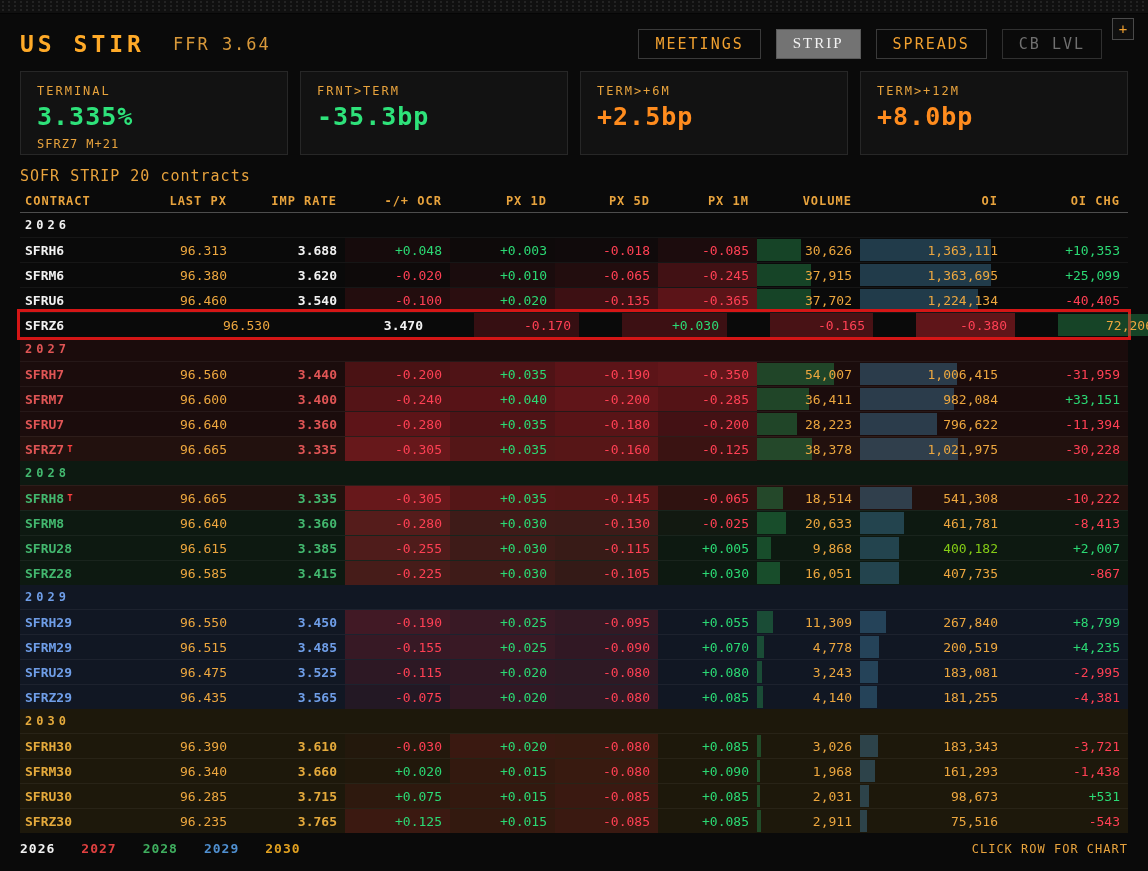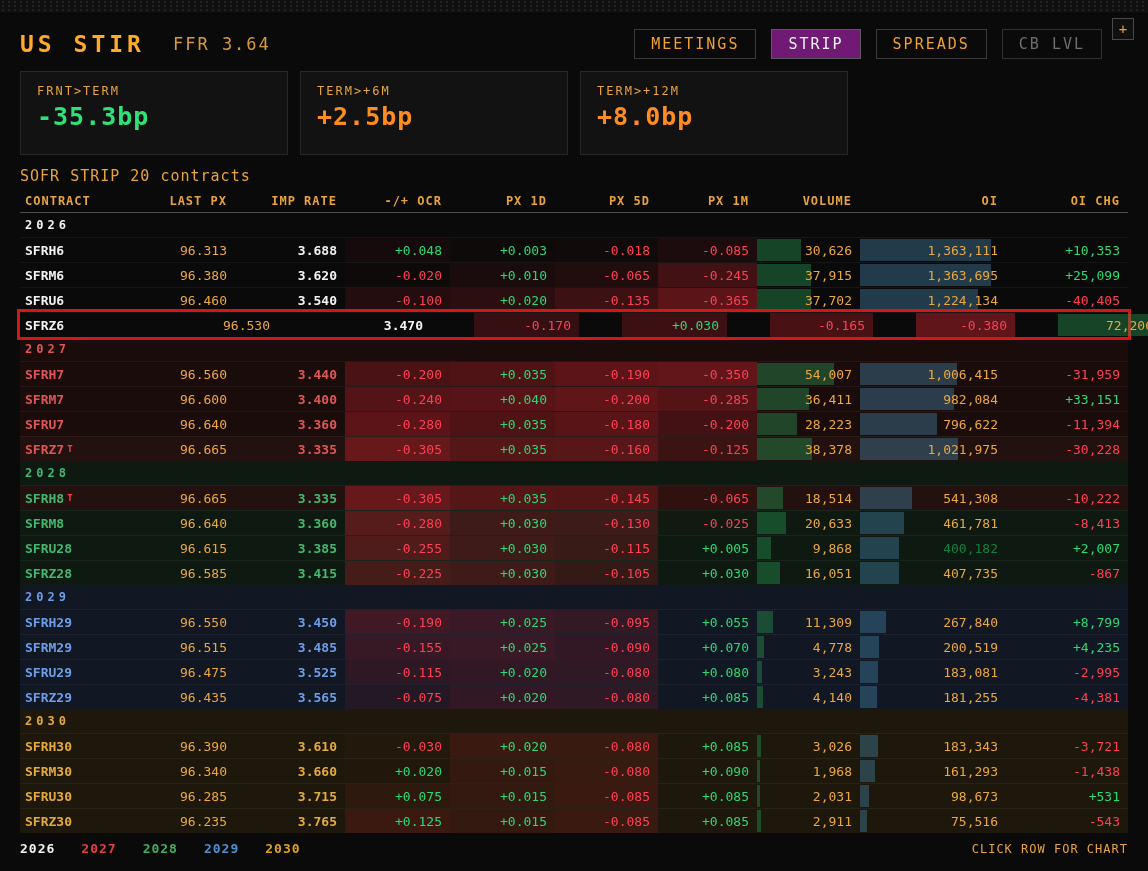--- a/index.html
+++ b/index.html
@@ -9,21 +9,21 @@
   .texbar { height:14px; background:#101010;
     background-image:radial-gradient(circle,#232323 1px,transparent 1.2px);
     background-size:6px 4px; border-bottom:1px solid #050505; }
 
   .hdr { display:flex; align-items:center; padding:15px 20px 12px; position:relative; }
   .title { font-size:23px; font-weight:bold; color:#ffaa28; letter-spacing:4px; }
   .subtitle { font-size:17px; color:#d9993a; letter-spacing:2px; margin-left:28px; }
   .tabs { margin-left:auto; display:flex; gap:15px; margin-right:26px; }
   .tab { font-size:15px; letter-spacing:2px; padding:5px 16px; border:1px solid #3a3a3a;
     color:#f0a030; background:transparent; cursor:pointer; }
-  .tab.active { background:#701a75; border-color:#5a5a5a; color:#f2f2f2; }
+  .tab.active { background:#737373; border-color:#5a5a5a; color:#f2f2f2;font-family:Liberation Serif, serif; }
   .tab.disabled { color:#707070; border-color:#303030; }
   .plus-btn { position:absolute; top:4px; right:14px; width:22px; height:22px;
     border:1px solid #4a4a4a; color:#f0a030; font-size:14px; line-height:20px;
     text-align:center; cursor:pointer; background:#101010; }
 
   .cards { display:grid; grid-template-columns:repeat(4,1fr); gap:12px; padding:0 20px; }
   .card { background:#121212; border:1px solid #272727; padding:12px 16px; height:84px; }
   .card-label { font-size:12px; letter-spacing:2px; color:#e8a33d; }
   .card-value { font-size:25px; font-weight:bold; margin-top:4px; letter-spacing:1px; }
   .card-sub { font-size:12px; color:#e8a33d; margin-top:6px; letter-spacing:1px; }
@@ -71,20 +71,25 @@
       <div class="tab">MEETINGS</div>
       <div class="tab active">STRIP</div>
       <div class="tab">SPREADS</div>
       <div class="tab disabled">CB LVL</div>
     </div>
   <div class="plus-btn">+</div>
 </div>
 
 <div class="cards" id="cards">
     <div class="card">
+      <div class="card-label">TERMINAL</div>
+      <div class="card-value" style="color: rgb(46, 226, 122);">3.335%</div>
+      <div class="card-sub">SFRZ7 M+21</div>
+    </div>
+    <div class="card">
       <div class="card-label">FRNT&gt;TERM</div>
       <div class="card-value" style="color: rgb(46, 226, 122);">-35.3bp</div>
     </div>
     <div class="card">
       <div class="card-label">TERM&gt;+6M</div>
       <div class="card-value" style="color: rgb(255, 140, 30);">+2.5bp</div>
     </div>
     <div class="card">
       <div class="card-label">TERM&gt;+12M</div>
       <div class="card-value" style="color: rgb(255, 140, 30);">+8.0bp</div>
@@ -321,21 +326,21 @@
         <div class="cell" style="color: rgb(255, 64, 84); background-color: rgba(200, 35, 45, 0.353);">-0.255</div>
         <div class="cell" style="color: rgb(43, 217, 116); background-color: rgba(200, 35, 45, 0.263);">+0.030</div>
         <div class="cell" style="color: rgb(255, 64, 84); background-color: rgba(200, 35, 45, 0.23);">-0.115</div>
         <div class="cell" style="color: rgb(43, 217, 116); background-color: transparent;">+0.005</div>
         <div class="cell barcell">
           <div class="bar vol" style="width: 13.7%;"></div>
           <span style="color: rgb(237, 167, 63);">9,868</span>
         </div>
         <div class="cell barcell">
           <div class="bar oi" style="width: 26.4%;"></div>
-          <span style="color: #15803d;">400,182</span>
+          <span style="color: #84cc16;">400,182</span>
         </div>
         <div class="cell" style="color: rgb(43, 217, 116);">+2,007</div>
       </div>
       <div class="trow crow" style="background: rgba(46, 170, 90, 0.1);">
         <div class="cell left">
           <span class="contract-name" style="color: rgb(67, 184, 111);">SFRZ28</span>
         </div>
         <div class="cell" style="color: rgb(237, 167, 63);">96.585</div>
         <div class="cell" style="color: rgb(67, 184, 111); font-weight: bold;">3.415</div>
         <div class="cell" style="color: rgb(255, 64, 84); background-color: rgba(200, 35, 45, 0.31);">-0.225</div>

